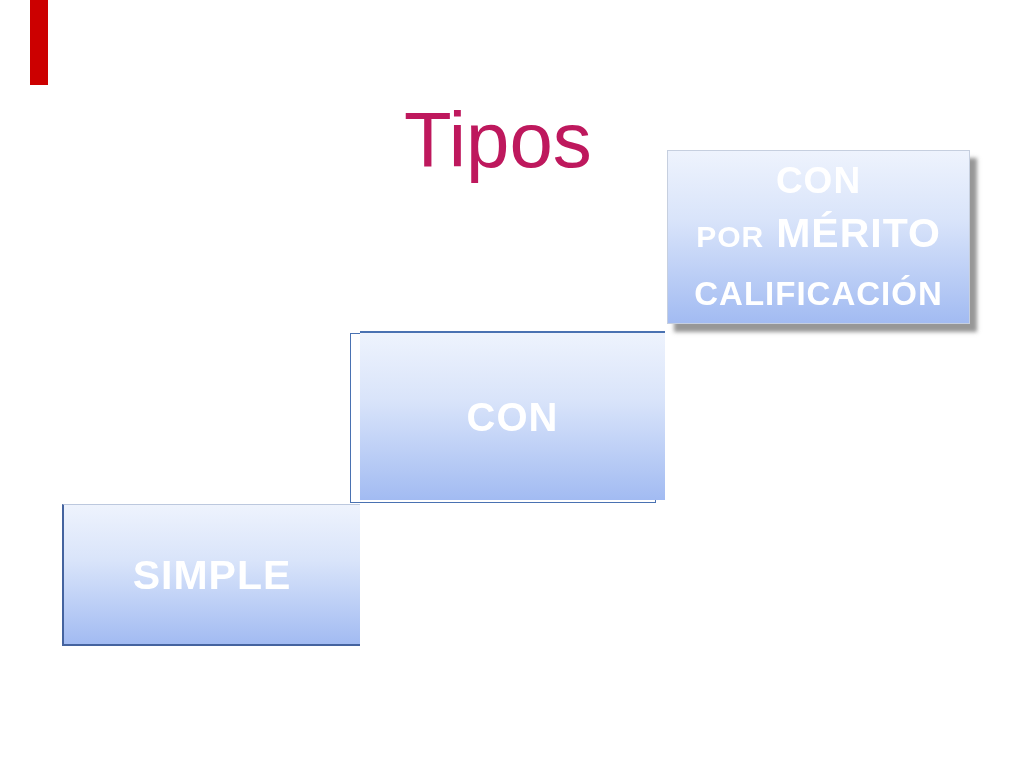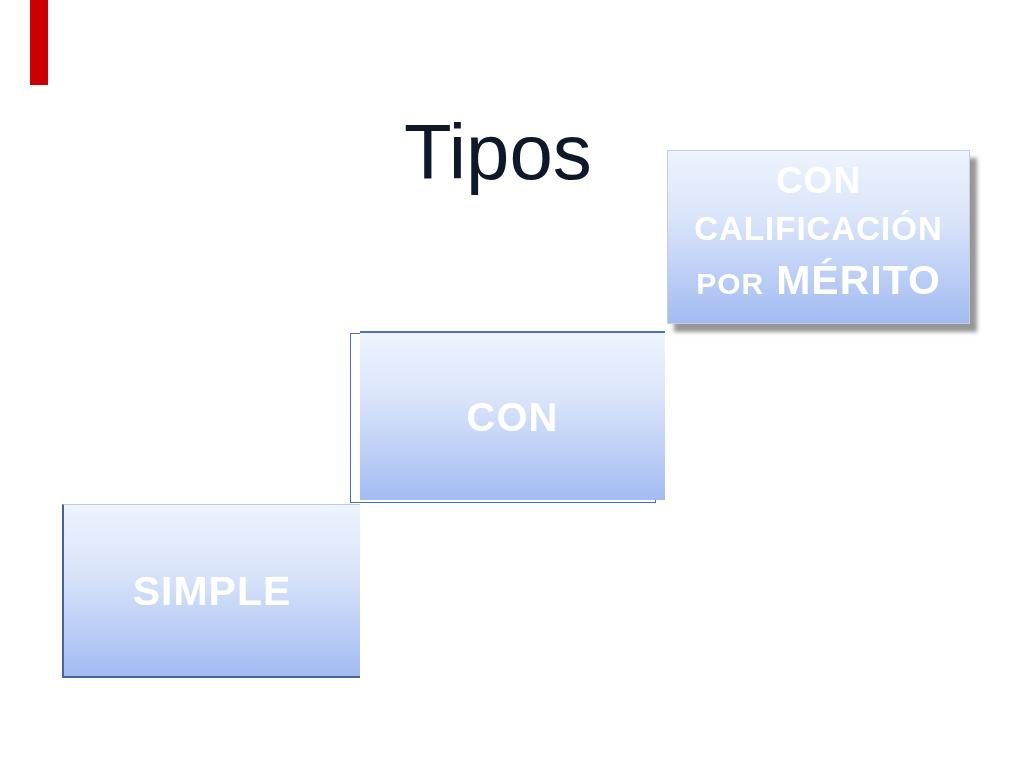--- a/index.html
+++ b/index.html
@@ -23,24 +23,24 @@
     top: 0;
     width: 18px;
     height: 85px;
     background: #cc0000;
   }
 
   
   .slide-title {
     position: absolute;
     left: 404px;
-    top: 112px;
+    top: 100px;
     font-size: 78px;
     line-height: 80px;
-    color: #0f172a;
+    color: #be185d;
     letter-spacing: 0px;
   }
 
   
   .step-box {
     position: absolute;
     box-sizing: border-box;
     background: linear-gradient(180deg, #eef3fd 0%, #d9e4fa 40%, #a2bbf2 100%);
     display: flex;
     flex-direction: column;
@@ -89,43 +89,43 @@
     border: 1px solid #4a72b2;
     background: transparent;
     z-index: 0;
   }
 
   
   .box-simple {
     left: 62px;
     top: 504px;
     width: 298px;
-    height: 174px;
+    height: 142px;
     border-left: 2px solid #44639f;
     border-bottom: 2px solid #44639f;
     border-top: 1px solid #bcc8de;
     justify-content: center;
   }
   .box-simple .box-line { font-size: 41px; line-height: 50px; }
 </style>
 </head>
 <body>
 
 <div class="slide">
 
   <div class="accent-bar"></div>
 
   <div class="slide-title">Tipos</div>
 
   <div class="step-box box-calificacion">
     <div class="box-line line-1">CON</div>
-    <div class="box-line line-2">CALIFICACIÓN</div>
     <div class="box-line line-3">
       <span class="prefix">POR</span><span class="emphasis">MÉRITO</span>
     </div>
+    <div class="box-line line-2">CALIFICACIÓN</div>
   </div>
 
   <div class="outline-offset"></div>
 
   <div class="step-box box-incentivo">
     <div class="box-line">CON</div>
   </div>
 
   <div class="step-box box-simple">
     <div class="box-line">SIMPLE</div>

